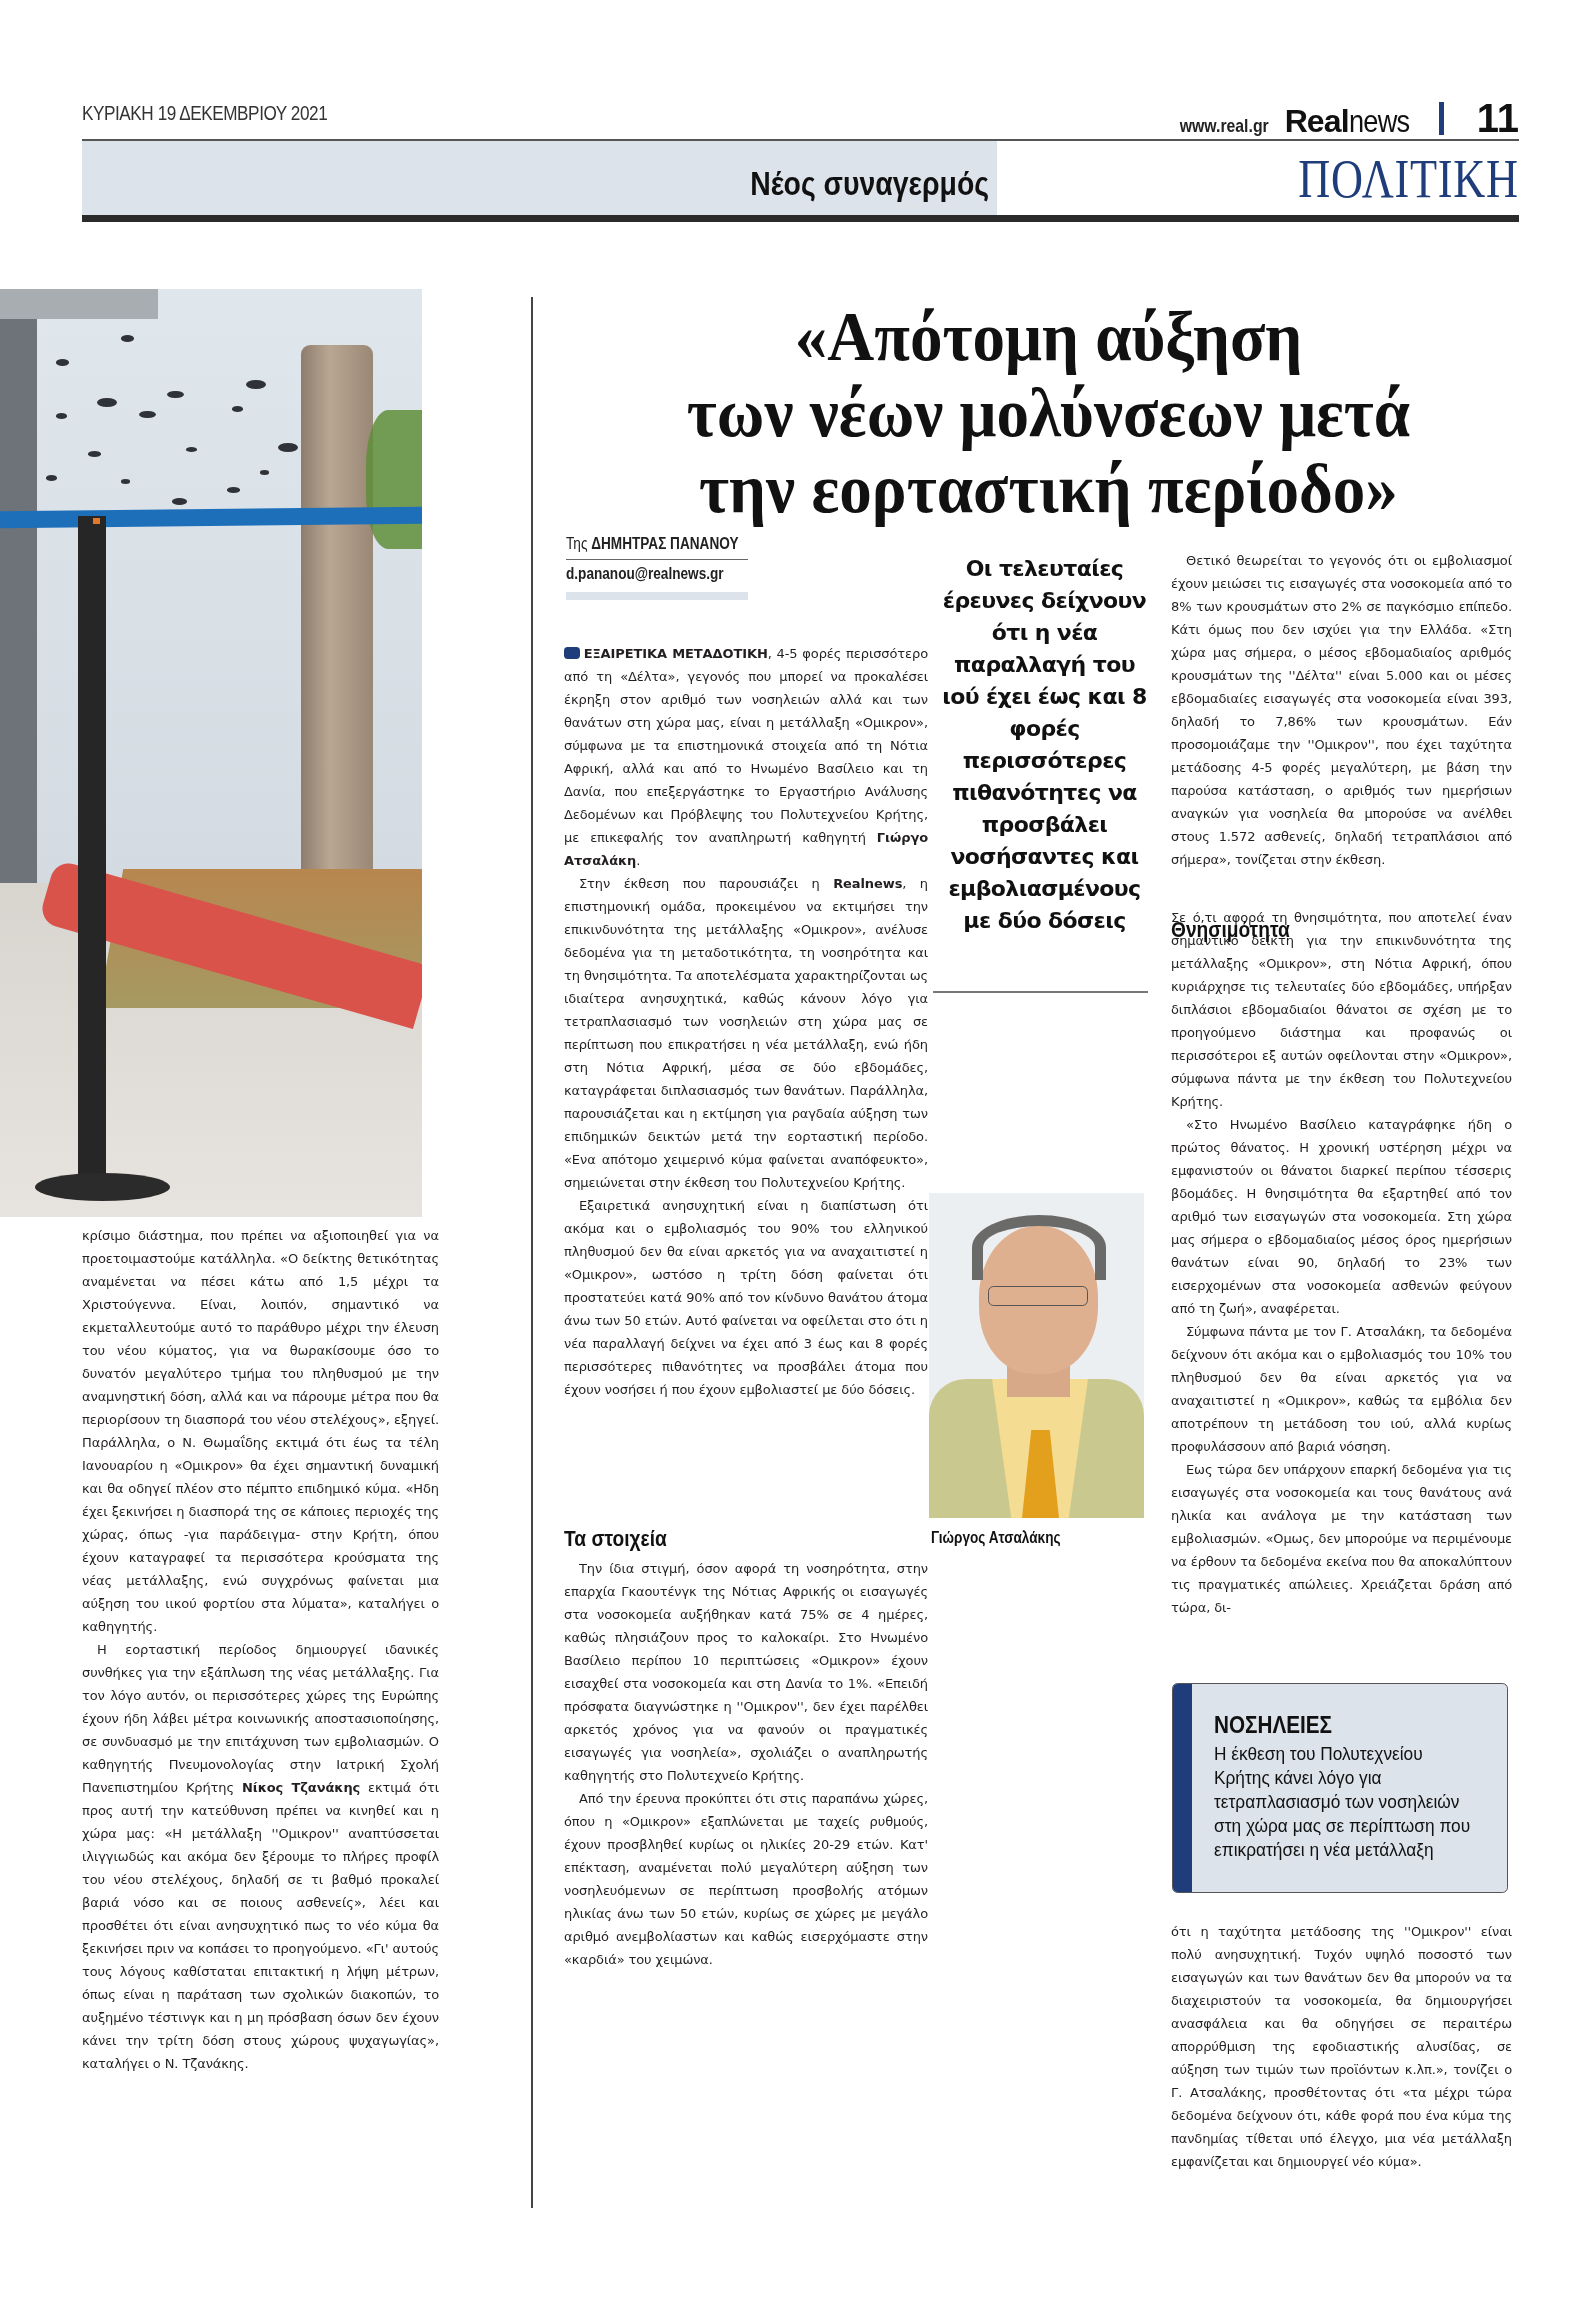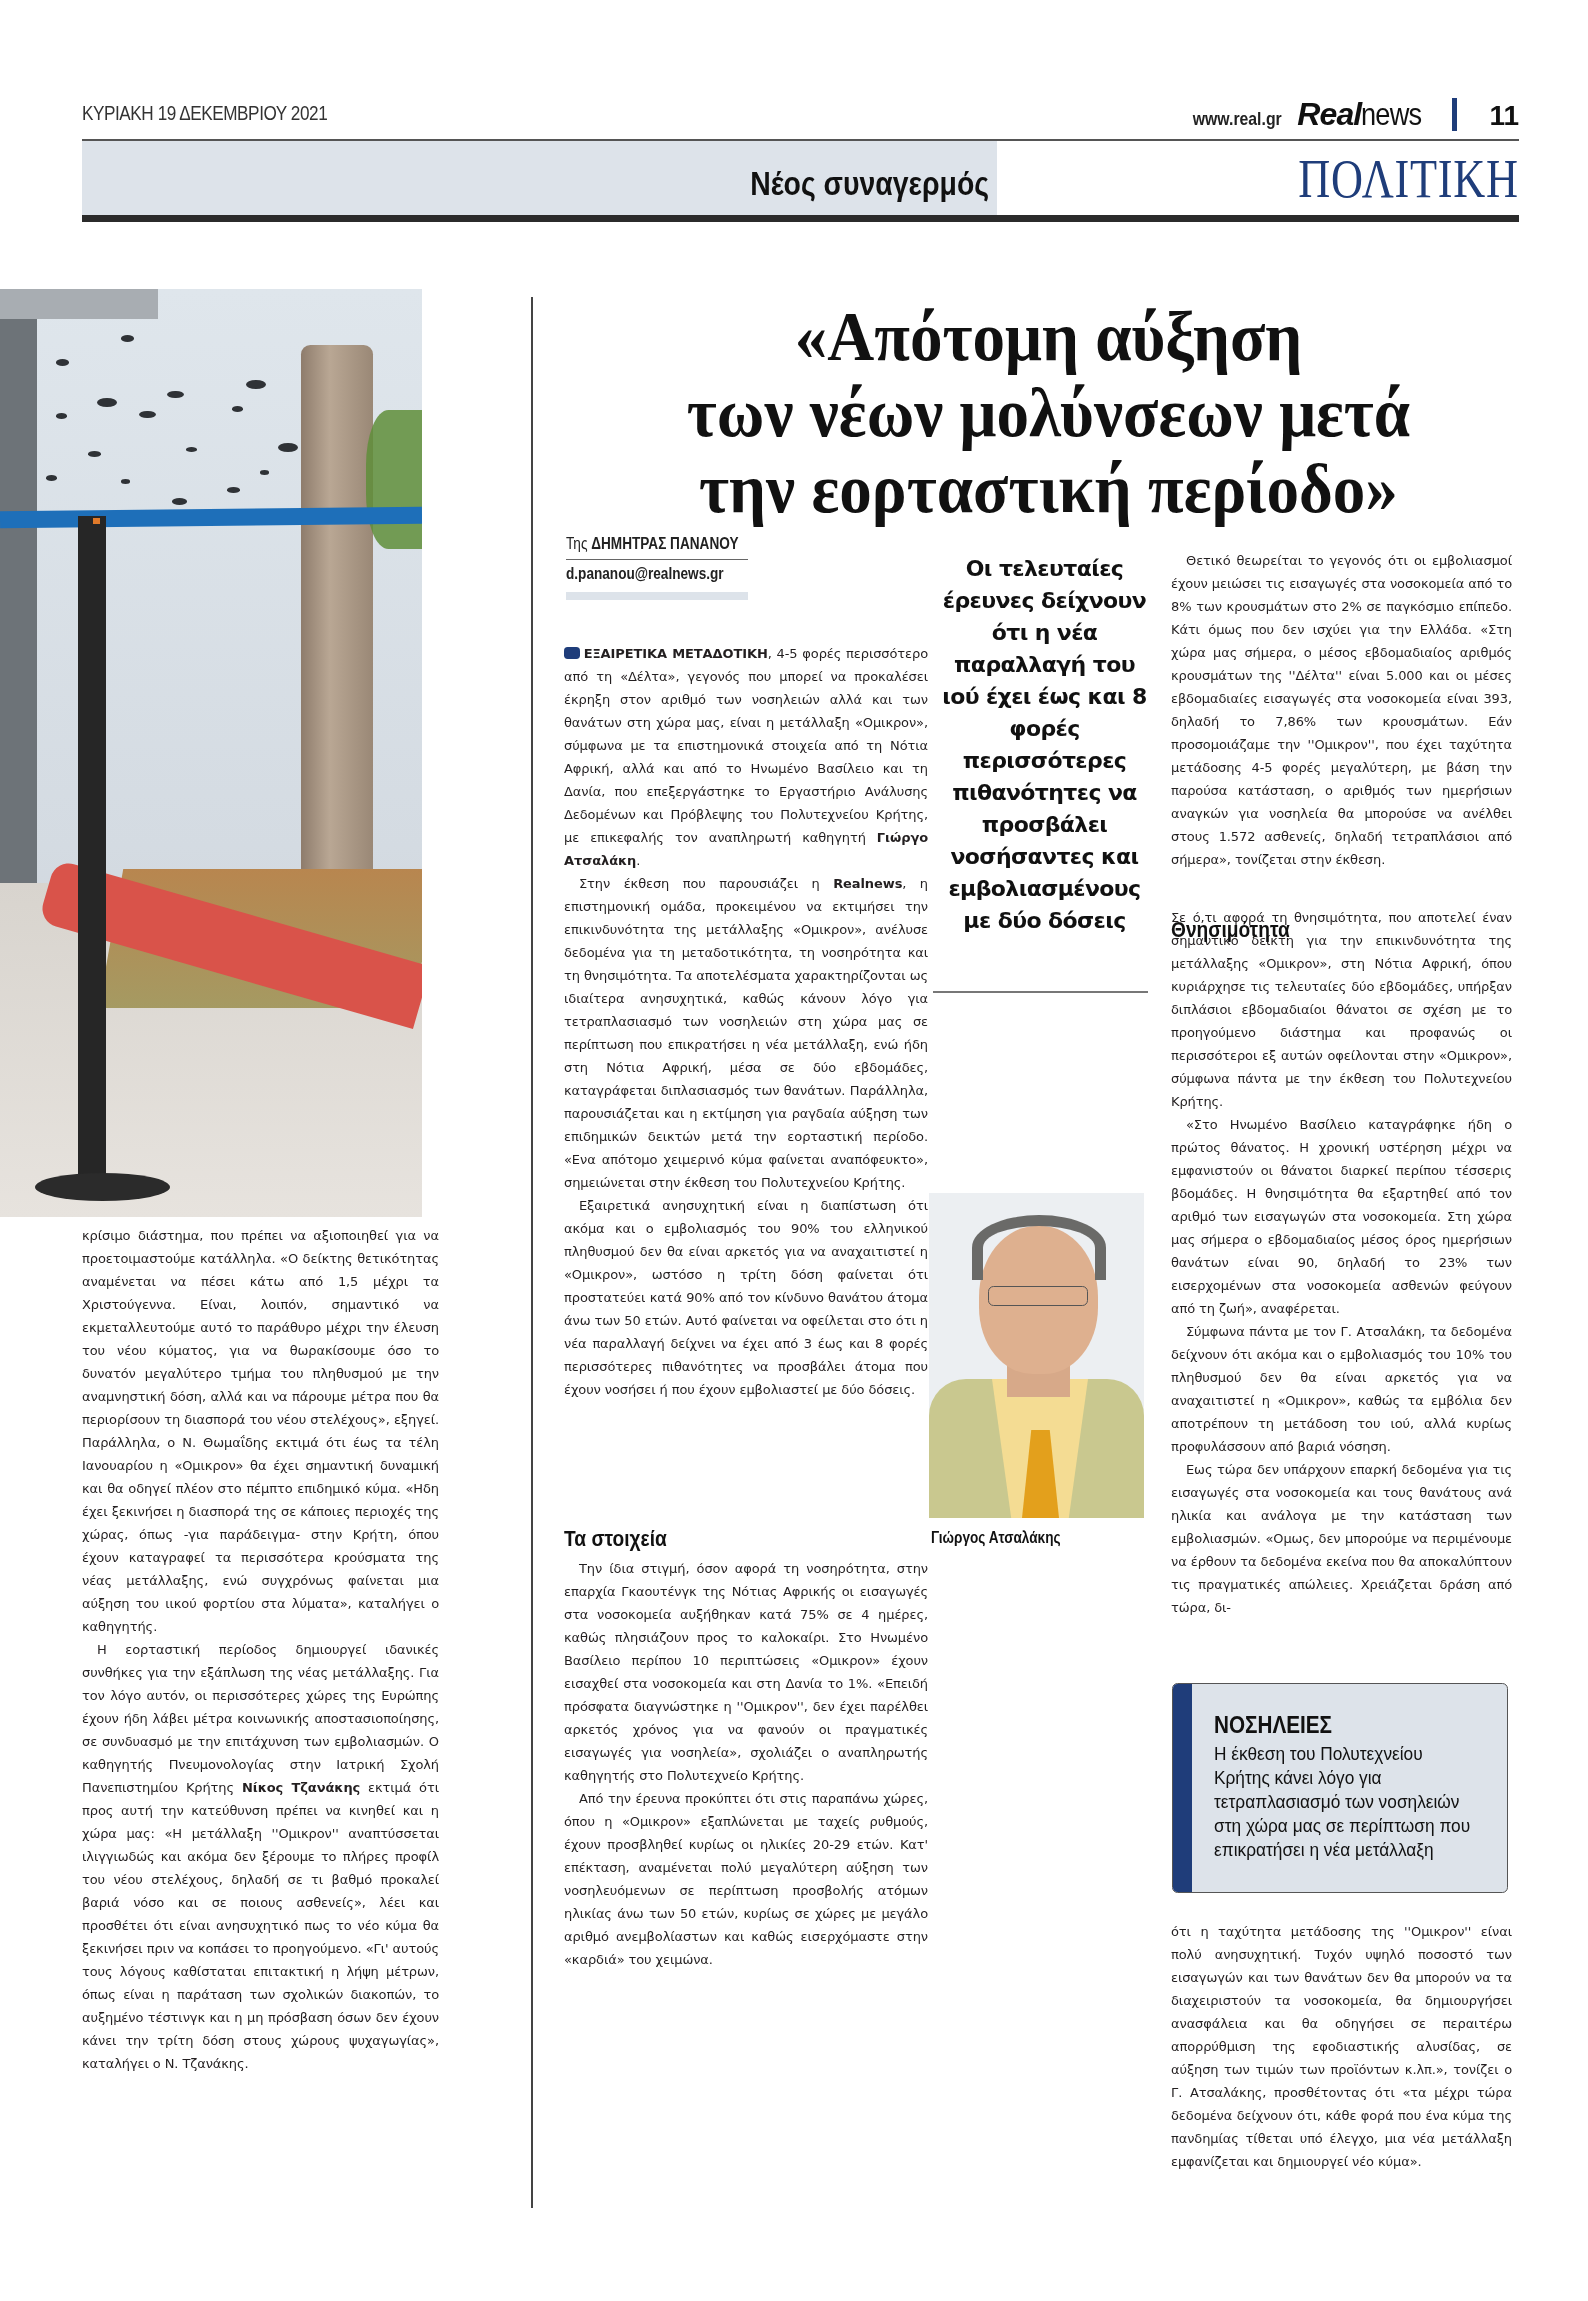--- a/index.html
+++ b/index.html
@@ -4,24 +4,24 @@
 <style>
   * { box-sizing: border-box; margin: 0; padding: 0; }
   html, body { width: 1589px; height: 2301px; background: #ffffff; overflow: hidden; }
   body { position: relative; font-family: "DejaVu Sans", sans-serif; color: #231f20; }
 
   
   .hdr-date { position: absolute; left: 82px; top: 102px; font-family: "Liberation Sans", sans-serif; font-size: 19.5px; letter-spacing: -0.5px; color: #333; transform: scaleX(0.88); transform-origin: left; }
   .hdr-right { position: absolute; right: 70px; top: 96px; display: flex; align-items: baseline; gap: 16px; }
   .hdr-url { font-family: "Liberation Sans", sans-serif; font-size: 18.6px; font-weight: bold; color: #222; transform: scaleX(0.85); transform-origin: right; }
   .hdr-brand { font-family: "Liberation Sans", sans-serif; font-size: 32px; color: #111; letter-spacing: -0.9px; }
-  .hdr-brand b { font-weight: bold; font-style: italic; }
+  .hdr-brand b { font-weight: bold; }
   .hdr-brand span { font-weight: normal; transform: scaleX(0.85); display: inline-block; transform-origin: left; }
   .hdr-sep { width: 4.6px; height: 33px; background: #1f3d7a; margin: 0 16.7px 0 3.7px; align-self: center; }
-  .hdr-page { font-family: "Liberation Sans", sans-serif; font-size: 28px; font-weight: bold; color: #111; }
+  .hdr-page { font-family: "Liberation Sans", sans-serif; font-size: 40px; font-weight: bold; color: #111; }
   .hdr-rule { position: absolute; left: 82px; right: 70px; top: 139px; height: 1.9px; background: #555; }
   .hdr-band { position: absolute; left: 82px; top: 141px; width: 915px; height: 74px; background: #dde3ea; }
   .hdr-kicker { position: absolute; left: 82px; width: 907px; top: 165px; text-align: right; font-family: "Liberation Sans", sans-serif; font-weight: bold; font-size: 33px; color: #111; transform: scaleX(0.86); transform-origin: right; }
   .hdr-section { position: absolute; right: 70px; top: 148px; font-family: "Liberation Serif", serif; font-size: 54px; color: #1f3d7a; letter-spacing: 0.9px; transform: scaleX(0.82); transform-origin: right; }
   .hdr-thick { position: absolute; left: 82px; right: 70px; top: 215px; height: 7.4px; background: #2b2b2b; }
 
   
   .photo-main { position: absolute; left: 0; top: 289px; width: 422px; height: 928px; overflow: hidden; background: #e9ecef; }
   .photo-main .wall { position: absolute; inset: 0; background: linear-gradient(180deg, #dfe6ec 0%, #d4dbe2 60%, #c9ced3 100%); }
   .photo-main .grate { position: absolute; left: 0; top: 0; width: 37px; height: 594px; background: #6d7378; }

